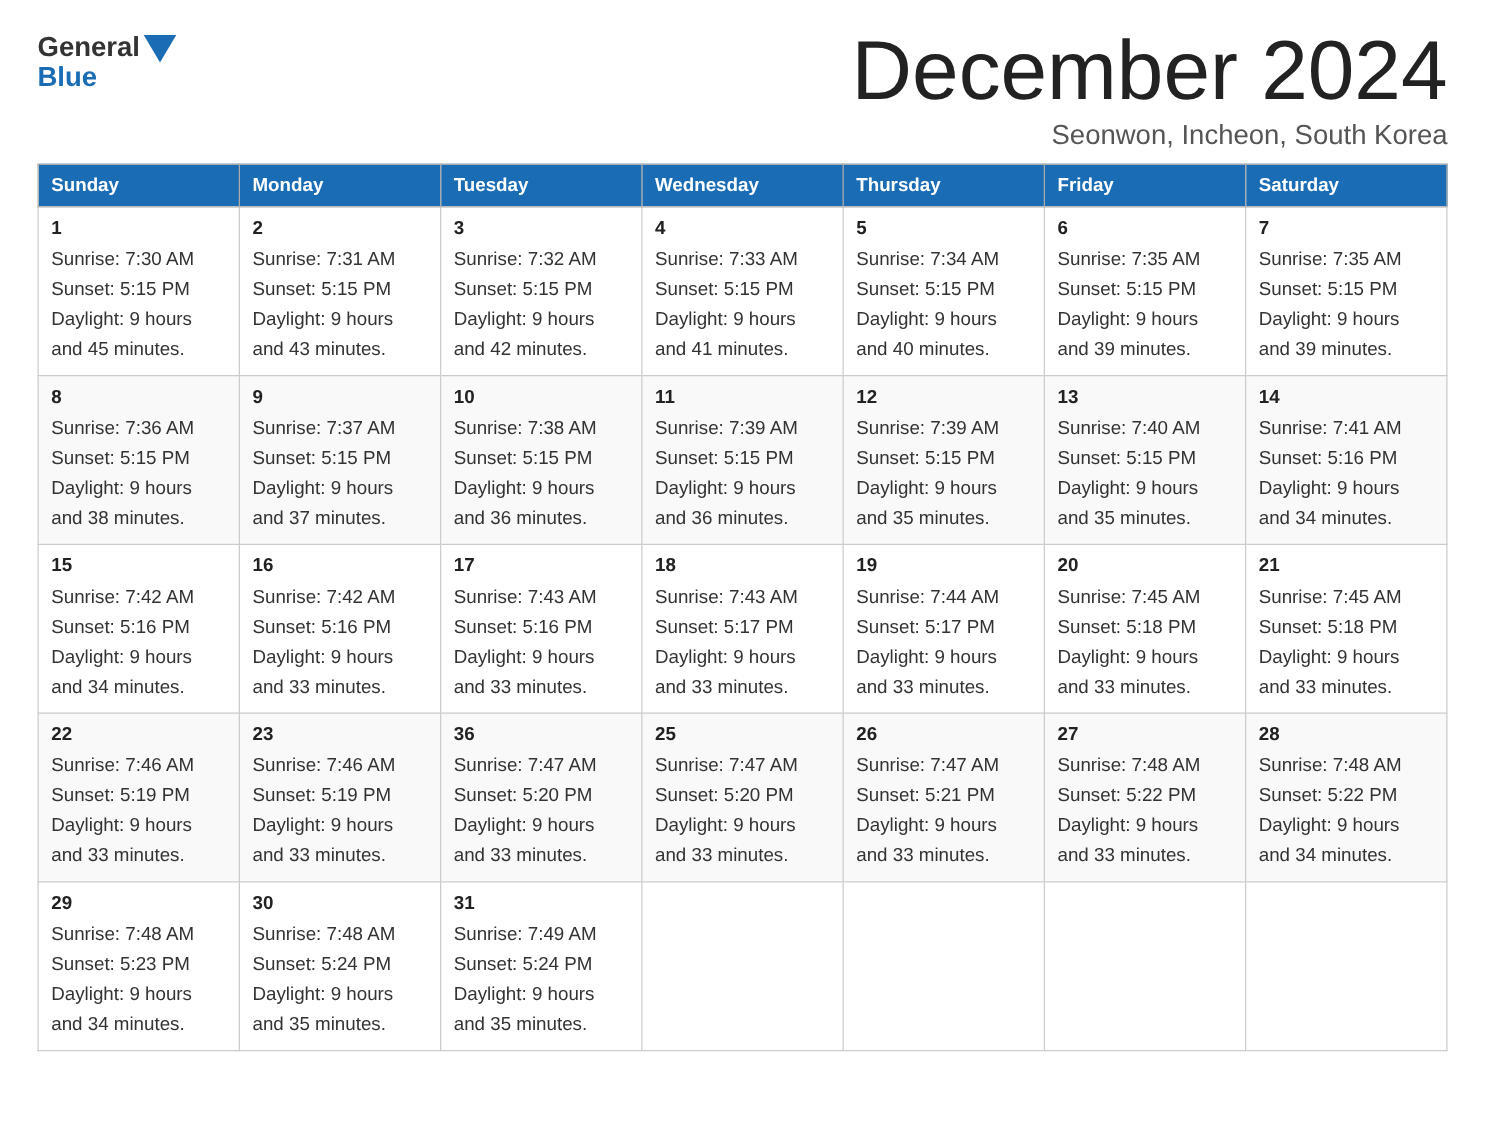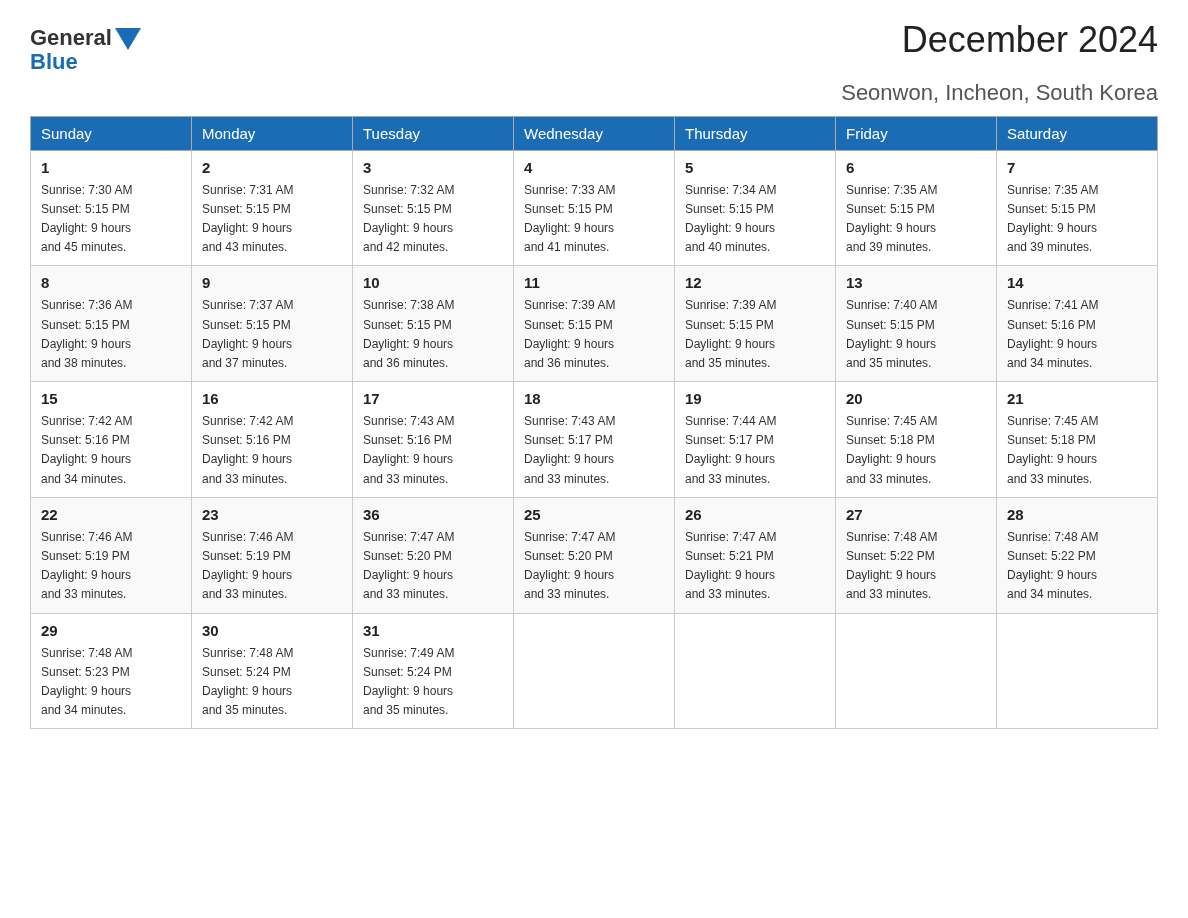--- a/index.html
+++ b/index.html
@@ -46,40 +46,40 @@
       font-size: 22px;
       font-weight: bold;
       color: #1a6db5;
       margin-top: -2px;
       text-align: right;
     }
     .title-section {
       text-align: right;
     }
     .month-title {
-      font-size: 36px;
+      font-size: 67px;
       font-weight: normal;
       color: #222;
       line-height: 1.1;
     }
     .location {
       font-size: 22px;
       color: #555;
-      margin-top: 20px;
+      margin-top: 1px;
     }
     table {
       width: 100%;
       border-collapse: collapse;
       margin-top: 10px;
     }
     thead tr th {
       background-color: #1a6db5;
       color: #fff;
       font-size: 15px;
-      font-weight: normal;
+      font-weight: bold;
       padding: 8px 10px;
       text-align: left;
       border: 1px solid #aaa;
     }
     tbody tr td {
       border: 1px solid #ccc;
       vertical-align: top;
       padding: 8px 10px;
       font-size: 13px;
       color: #333;
@@ -90,21 +90,21 @@
     tbody tr:nth-child(even) td {
       background: #f9f9f9;
     }
     .day-number {
       font-size: 15px;
       font-weight: bold;
       margin-bottom: 5px;
       color: #222;
     }
     .day-info {
-      font-size: 12px;
+      font-size: 15px;
       line-height: 1.6;
       color: #333;
     }
     td.empty {
       background: #fff;
     }
   </style>
 </head>
 <body>
 

